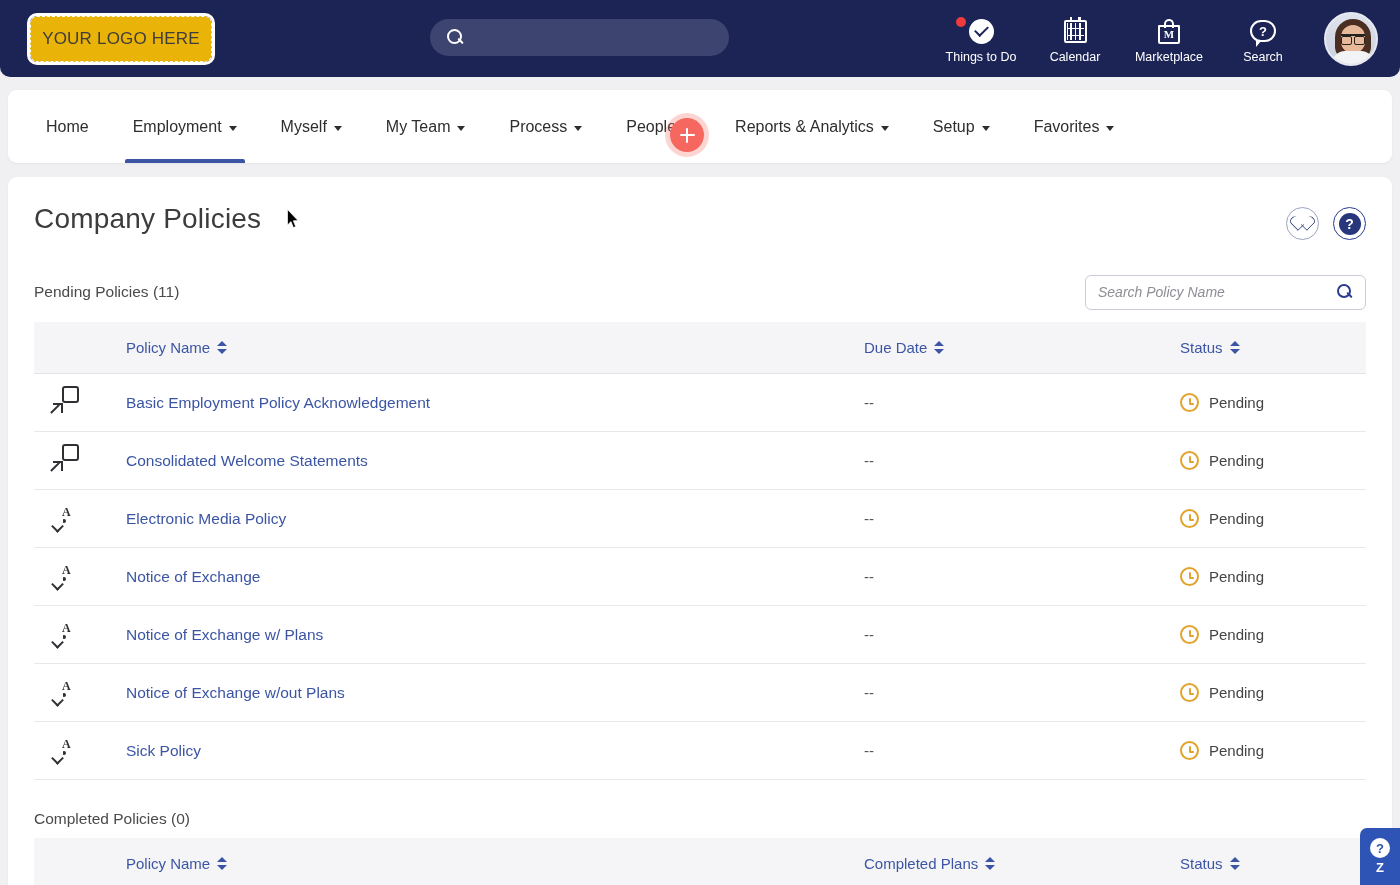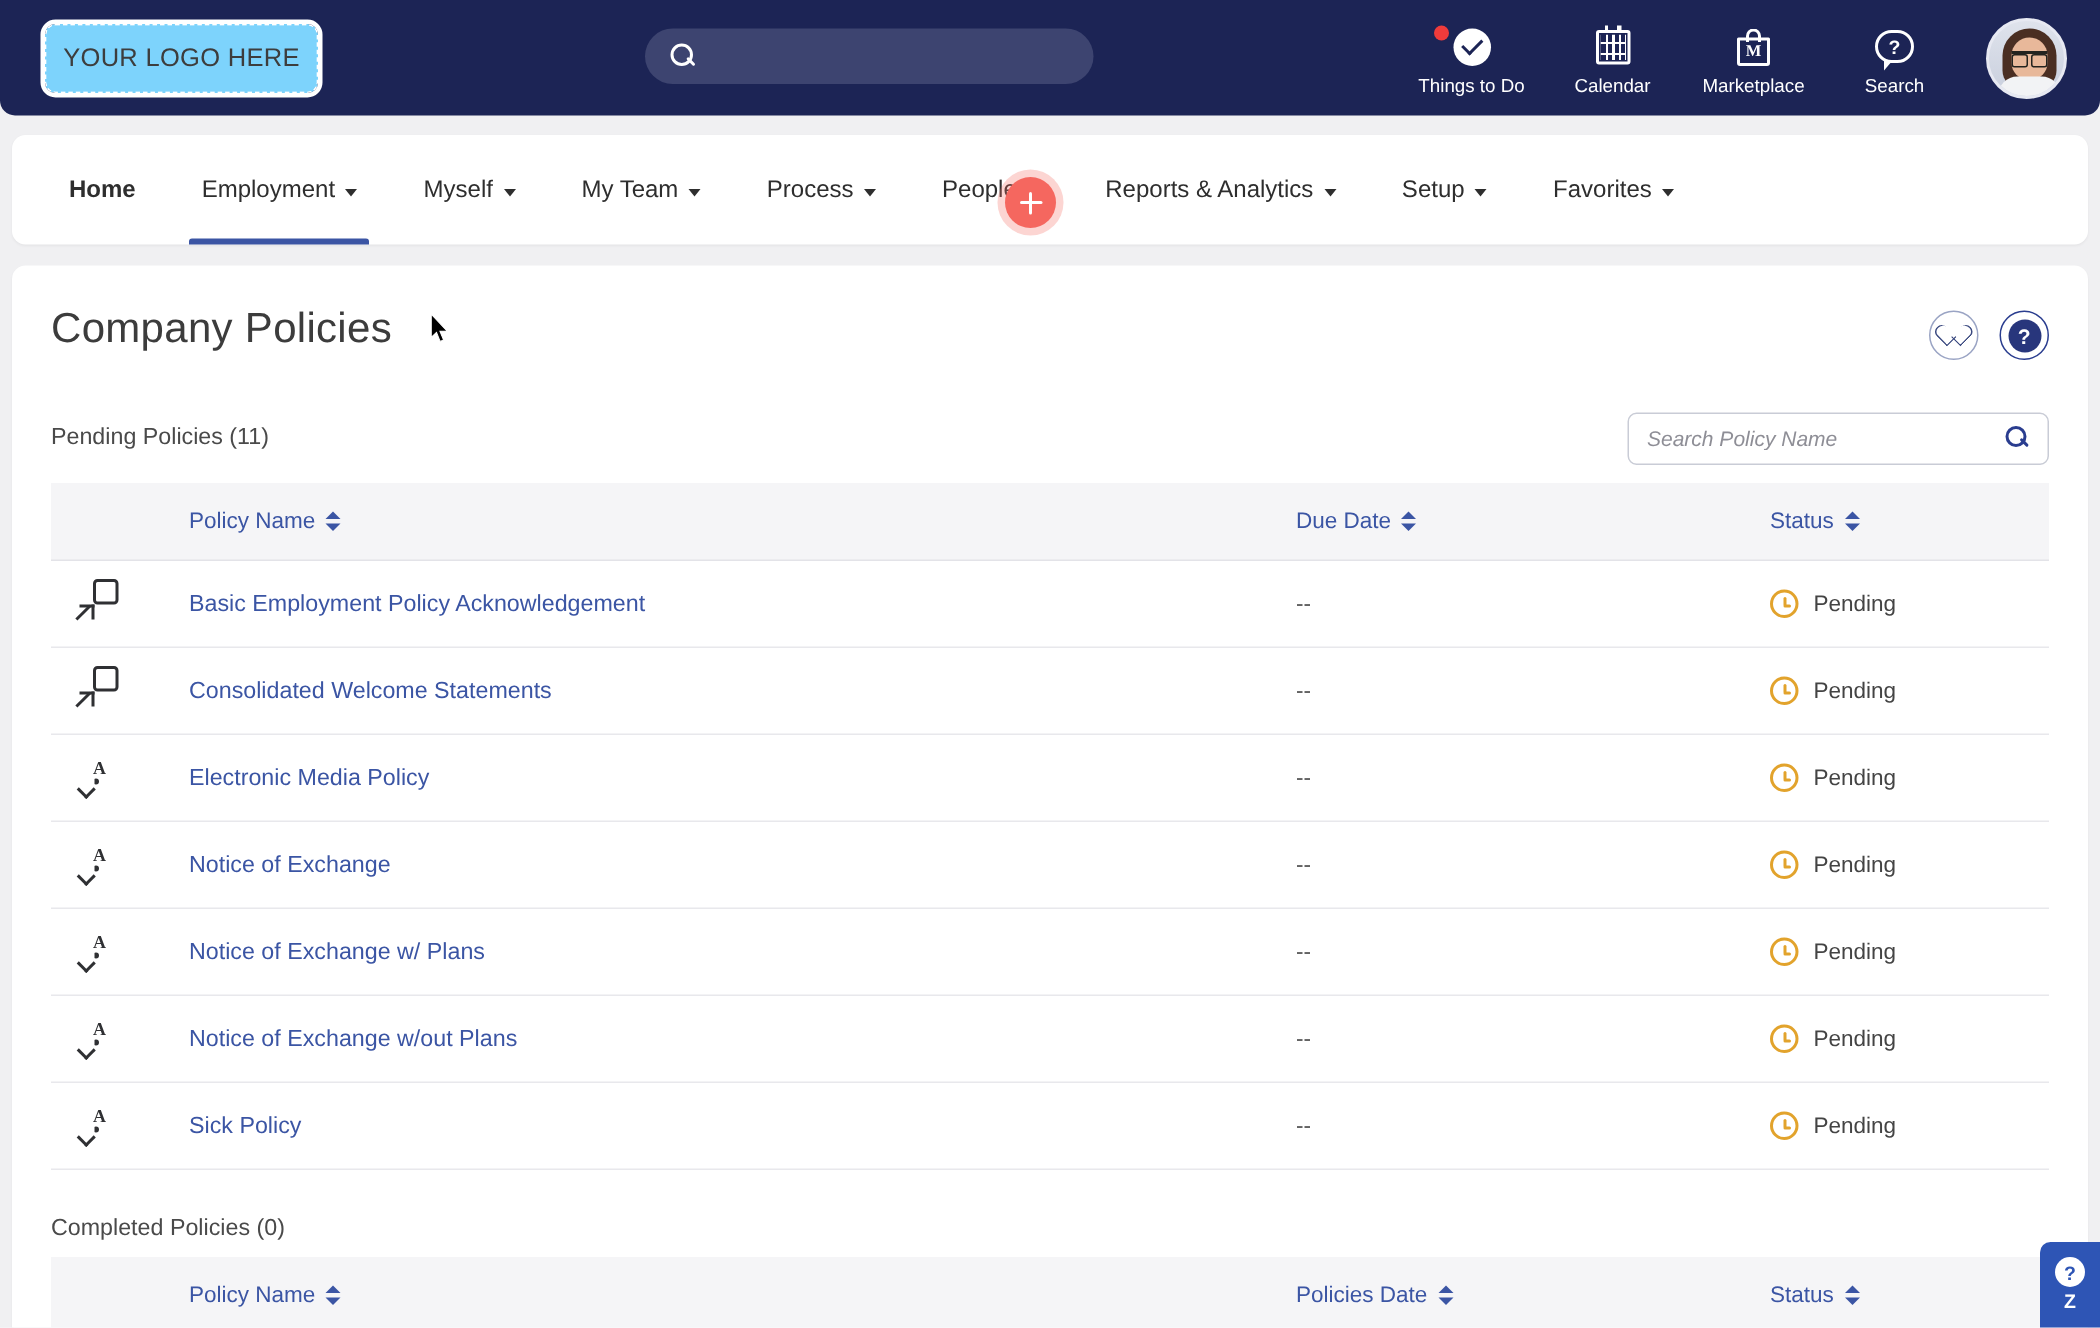--- a/index.html
+++ b/index.html
@@ -16,21 +16,21 @@
     height: 77px;
     background: #1c2455;
     border-radius: 0 0 10px 10px;
     display: flex; align-items: center;
     padding: 0 22px 0 30px;
   }
   .logo-box {
     width: 182px; height: 46px;
     border: 1.5px dashed #ffffff;
     border-radius: 7px;
-    background: #7dd3fc;
+    background: #eab308;
     display: flex; align-items: center; justify-content: center;
     color: #3d3d3d; font-size: 17px; letter-spacing: .2px;
     outline: 3px solid #ffffff;
   }
   .global-search {
     position: absolute; left: 430px; top: 19px;
     width: 299px; height: 37px;
     background: #3d4470;
     border-radius: 19px;
     display: flex; align-items: center;
@@ -144,21 +144,21 @@
     background: #fff; border-radius: 9px;
     height: 73px; position: relative;
     box-shadow: 0 1px 2px rgba(0,0,0,.05);
   }
   .navlist { display: flex; align-items: center; height: 100%; padding-left: 30px; }
   .navitem {
     display: flex; align-items: center; gap: 7px;
     font-size: 16px; color: #2e2e2e; cursor: pointer;
     height: 100%; padding: 0 22px; position: relative;
   }
-  .navitem:first-child { padding-left: 8px; font-weight: bold; }
+  .navitem:first-child { padding-left: 8px; }
   .caret {
     width: 0; height: 0; border-left: 4.5px solid transparent;
     border-right: 4.5px solid transparent; border-top: 5.5px solid #2e2e2e;
     margin-top: 3px;
   }
   .navitem.active::after {
     content: ""; position: absolute; left: 14px; right: 14px; bottom: 0;
     height: 4px; background: #3b55a4; border-radius: 2px 2px 0 0;
   }
   .plusbtn {
@@ -668,21 +668,21 @@
           <span class="th-inner">
             <span>Policy Name</span>
             <span class="sort-ar">
                 <i class="up"></i>
                 <i class="dn"></i>
               </span>
           </span>
         </th>
         <th>
           <span class="th-inner">
-            <span>Policies Date</span>
+            <span>Completed Plans</span>
             <span class="sort-ar">
                 <i class="up"></i>
                 <i class="dn"></i>
               </span>
           </span>
         </th>
         <th>
           <span class="th-inner">
             <span>Status</span>
             <span class="sort-ar">

